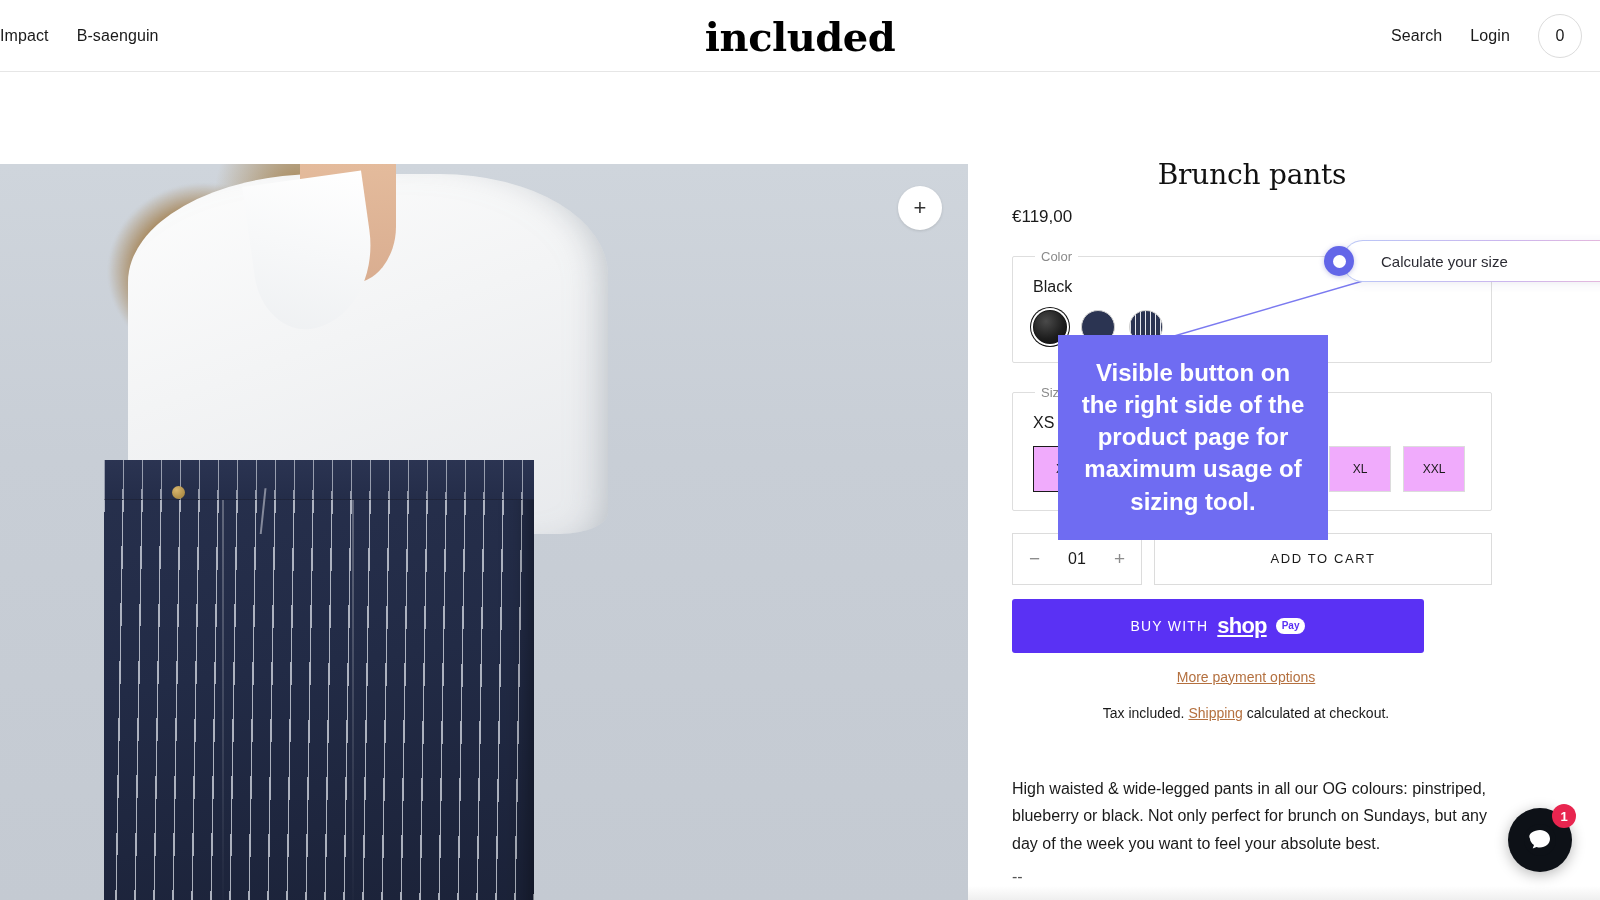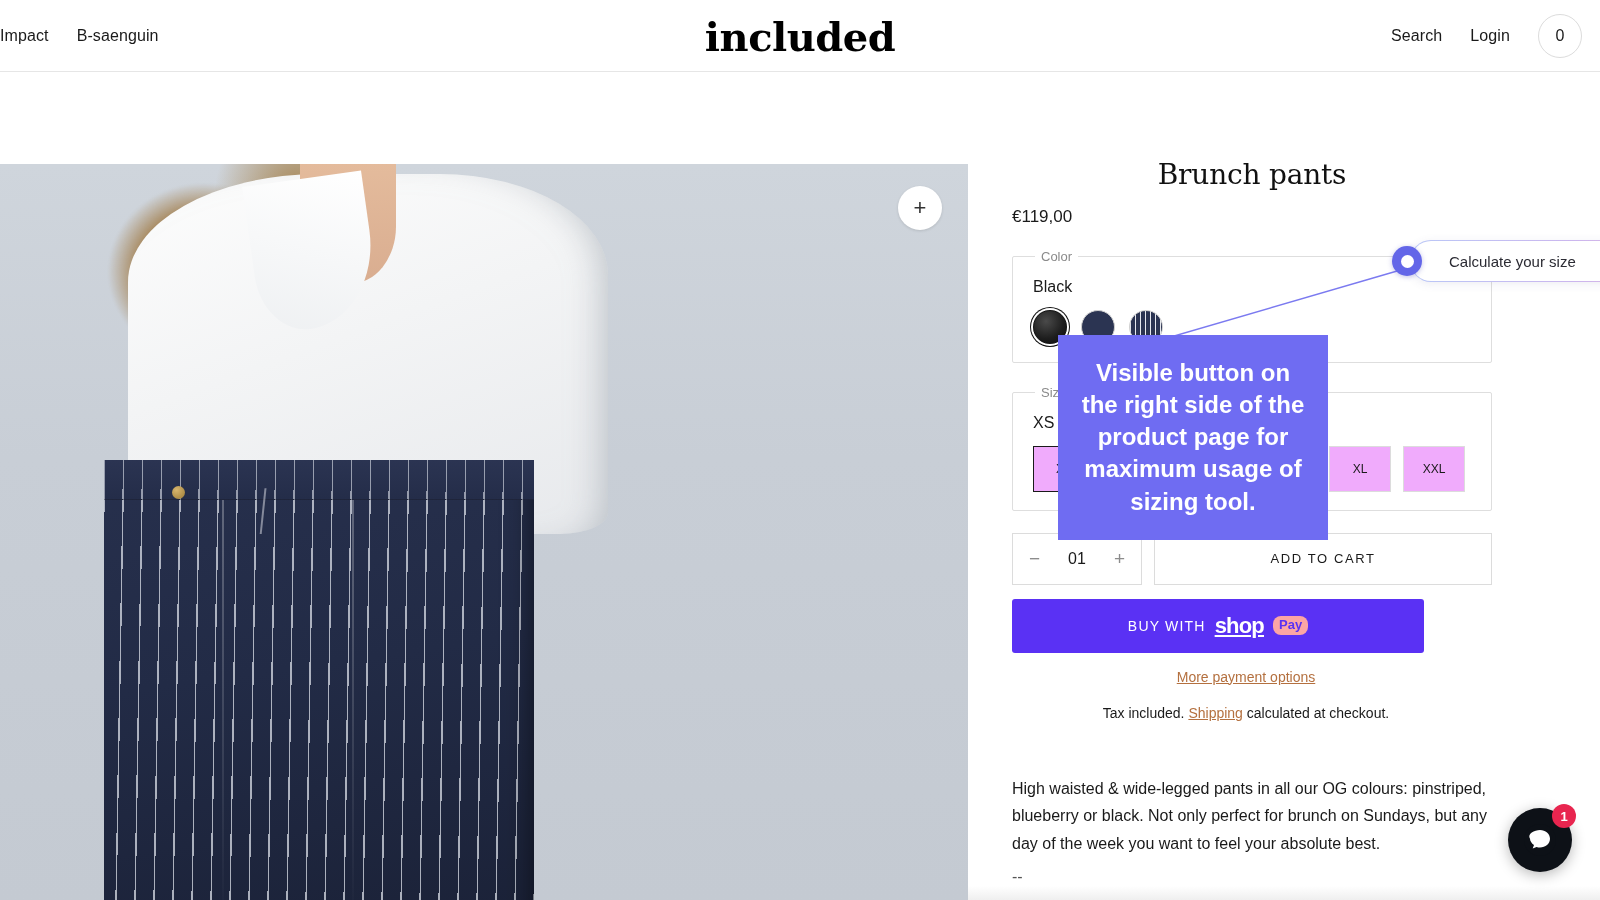--- a/index.html
+++ b/index.html
@@ -202,42 +202,42 @@
     display: flex; align-items: center; justify-content: center; gap: 9px;
     cursor: pointer;
   }
   .shoppay .lbl {
     color: #fff; font-size: 14px; letter-spacing: 1.2px; font-weight: 400;
   }
   .shoppay .shop-word {
     color: #fff; font-size: 22px; font-weight: 700; letter-spacing: -.8px; text-decoration: underline;
   }
   .shoppay .pay-chip {
-    background: #fca5a5; color: #5a31f4; font-size: 13px; font-weight: 700;
+    background: #ffffff; color: #5a31f4; font-size: 10px; font-weight: 700;
     border-radius: 8px; padding: 2px 6px; line-height: 1.15;
   }
   .more-pay {
     display: block; width: 468px; text-align: center; margin-top: 16px;
     font-size: 14px; color: #b4703f; text-decoration: underline; cursor: pointer;
   }
   .tax-line {
     width: 468px; text-align: center; margin-top: 20px;
     font-size: 14px; color: #1a1a1a;
   }
   .tax-line a { color: #b4703f; text-decoration: underline; cursor: pointer; }
 
   .desc {
     margin-top: 54px; width: 500px;
     font-size: 16px; line-height: 1.72; color: #1a1a1a;
   }
   .desc .dashes { display: block; margin-top: 6px; color: #555; }
 
   
   .sizing-widget {
-    position: absolute; left: 1392px; top: 236px;
+    position: absolute; left: 1324px; top: 236px;
     display: flex; align-items: center;
     z-index: 40;
   }
   .sizing-pill {
     position: absolute; left: 18px; top: 4px;
     height: 42px; width: 300px;
     background: #fff; border-radius: 21px;
     border: 1.5px solid transparent;
     background-image: linear-gradient(#fff,#fff), linear-gradient(90deg, #b9c7f7 0%, #cbb6ee 55%, #efb9d6 100%);
     background-origin: border-box; background-clip: padding-box, border-box;

